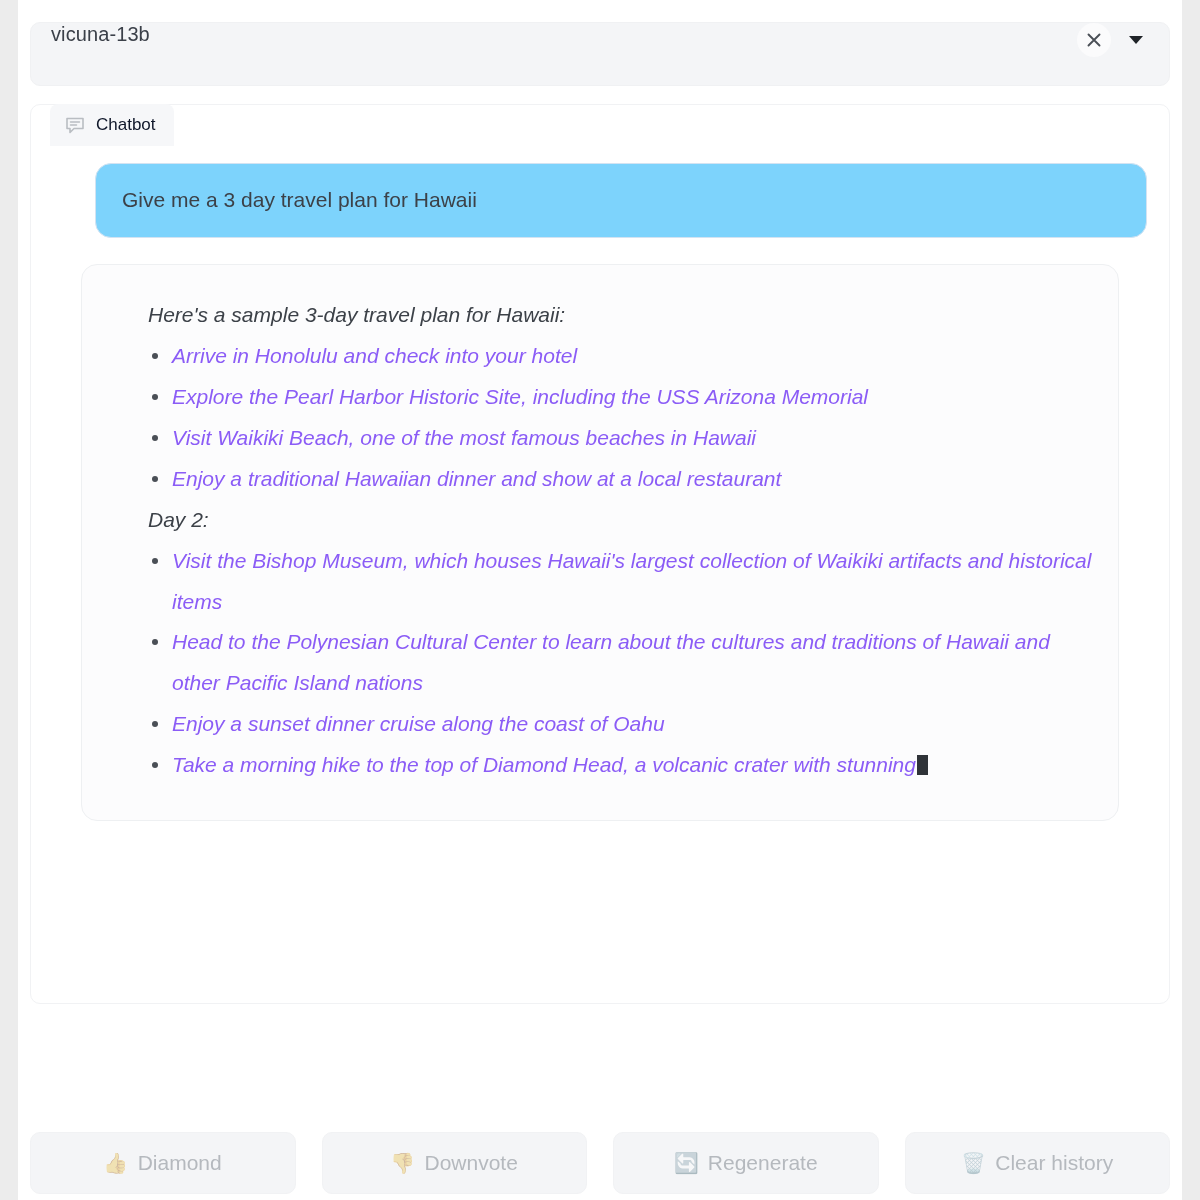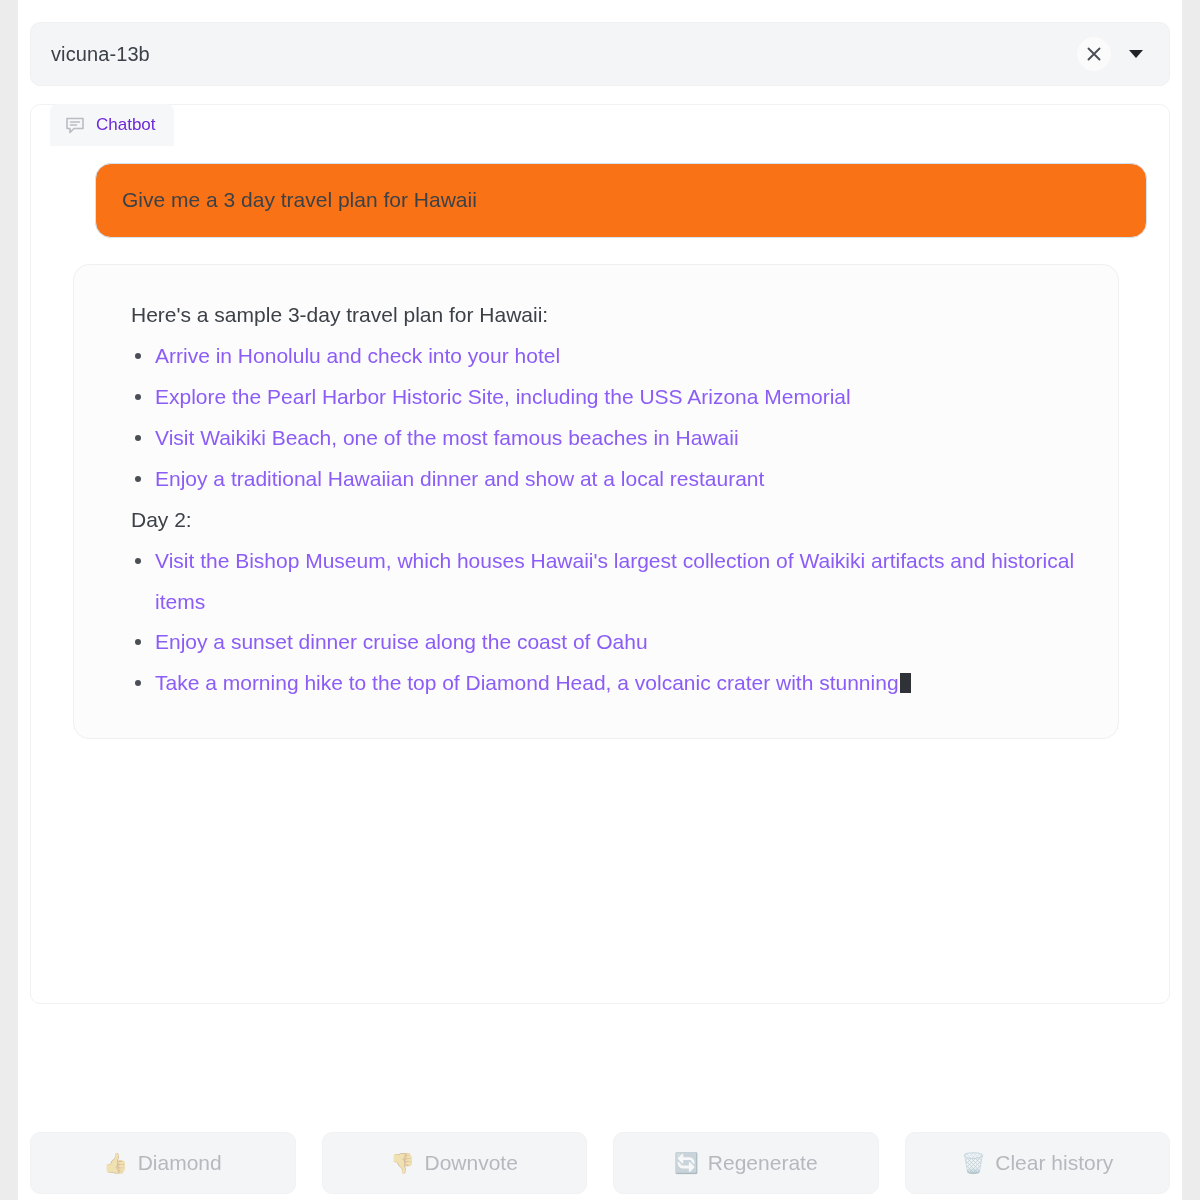--- a/index.html
+++ b/index.html
@@ -20,21 +20,21 @@
 
   
   .model-selector {
     position: absolute;
     left: 12px; top: 22px;
     width: 1140px; height: 64px;
     background: #f4f5f7;
     border: 1px solid #f0f1f3;
     border-radius: 10px;
     display: flex;
-    align-items: center;
+    align-items: flex-start;
     padding: 0 20px;
   }
   .model-value {
     flex: 1;
     font-size: 20px;
     color: #3b4049;
     letter-spacing: 0.1px;
   }
   .selector-controls {
     display: flex;
@@ -70,51 +70,52 @@
     height: 42px;
     background: #f6f7f9;
     border-radius: 8px 8px 0 0;
     display: flex;
     align-items: center;
     gap: 10px;
     padding: 0 18px 0 14px;
   }
   .chat-tab .tab-label {
     font-size: 17px;
-    color: #6d28d9;
+    color: #0f172a;
   }
   .chat-icon { width: 22px; height: 22px; display:block; }
 
   .messages {
     position: absolute;
     left: 0; top: 42px;
     width: 100%;
     padding: 16px 20px 0 20px;
   }
 
   .bubble {
     border-radius: 16px;
     padding: 22px 26px;
     font-size: 21px;
     line-height: 1.38;
     color: #3c4148;
   }
   .bubble-user {
     margin-left: 44px;
     margin-right: 2px;
-    background: #f97316;
+    background: #7dd3fc;
     border: 1.5px solid #d3e3f2;
   }
   .bubble-bot {
     margin-top: 26px;
-    margin-left: 22px;
+    margin-left: 30px;
     margin-right: 30px;
     background: #fcfcfd;
     border: 1.5px solid #eef0f2;
-    padding: 30px 26px 34px 33px;
+    padding: 30px 26px 34px 42px;
+    font-style: italic;
   }
 
   .para {
     margin: 0 0 0 0;
     padding: 0 0 0 24px;
     line-height: 1.95;
     color: #3c4148;
   }
   ul.blist {
     margin: 0;
@@ -237,20 +238,21 @@
         <div id="sections-host">
             <ul class="blist">
               <li>Arrive in Honolulu and check into your hotel</li>
               <li>Explore the Pearl Harbor Historic Site, including the USS Arizona Memorial</li>
               <li>Visit Waikiki Beach, one of the most famous beaches in Hawaii</li>
               <li>Enjoy a traditional Hawaiian dinner and show at a local restaurant</li>
             </ul>
             <div class="para">Day 2:</div>
             <ul class="blist">
               <li>Visit the Bishop Museum, which houses Hawaii's largest collection of Waikiki artifacts and historical items</li>
+              <li>Head to the Polynesian Cultural Center to learn about the cultures and traditions of Hawaii and other Pacific Island nations</li>
               <li>Enjoy a sunset dinner cruise along the coast of Oahu</li>
             </ul>
             <ul class="blist">
               <li>Take a morning hike to the top of Diamond Head, a volcanic crater with stunning<span class="cursor-block"></span></li>
             </ul>
           </div>
       </div>
 
     </div>
   </div>

